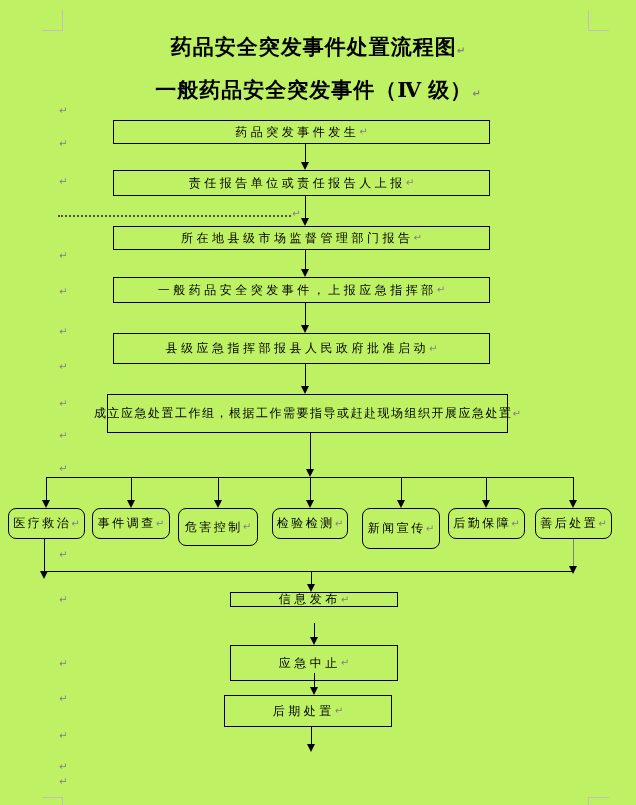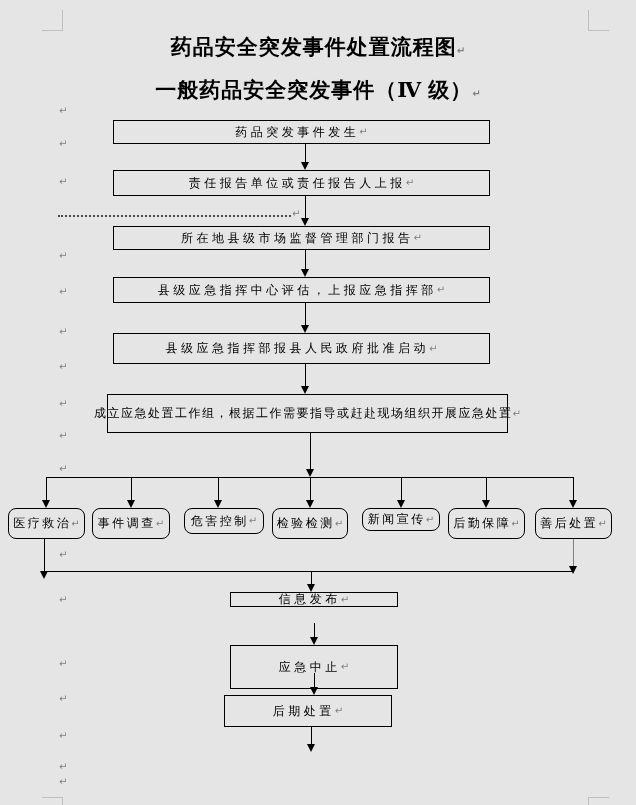--- a/index.html
+++ b/index.html
@@ -1,17 +1,17 @@
 <!DOCTYPE html>
 <html><head>
 <meta charset="utf-8">
 <style>
   html,body { margin:0; padding:0; background:#fff; }
   .page {
-    position:relative; width:636px; height:805px; background:#e5e5e5;
+    position:relative; width:636px; height:805px; background:#bef264;
     font-family:"Liberation Serif","DejaVu Serif",serif; color:#000;
     overflow:hidden;
   }
   .title {
     position:absolute; left:0; width:100%; text-align:center;
     font-weight:bold; font-size:21px; letter-spacing:1px; white-space:nowrap;
   }
   .fbox {
     position:absolute; border:1.5px solid #000; box-sizing:border-box;
     display:flex; align-items:center; justify-content:center;
@@ -59,21 +59,21 @@
     </div>
   <div class="fbox" style="left:113px;top:170px;width:377px;height:26px">
       <span>责任报告单位或责任报告人上报</span>
       <span class="pmark">↵</span>
     </div>
   <div class="fbox" style="left:113px;top:226px;width:377px;height:24px">
       <span>所在地县级市场监督管理部门报告</span>
       <span class="pmark">↵</span>
     </div>
   <div class="fbox" style="left:113px;top:277px;width:377px;height:26px">
-      <span>县级应急指挥中心评估，上报应急指挥部</span>
+      <span>一般药品安全突发事件，上报应急指挥部</span>
       <span class="pmark">↵</span>
     </div>
   <div class="fbox" style="left:113px;top:333px;width:377px;height:31px">
       <span>县级应急指挥部报县人民政府批准启动</span>
       <span class="pmark">↵</span>
     </div>
   <div class="fbox tight" style="left:107px;top:394px;width:401px;height:39px">
       <span>成立应急处置工作组，根据工作需要指导或赶赴现场组织开展应急处置</span>
       <span class="pmark">↵</span>
     </div>
@@ -111,29 +111,29 @@
   <div class="ah" style="left:569px;top:500px"></div>
 
   <div class="fbox small" style="left:8px;top:508px;width:77px;height:31px">
       <span>医疗救治</span>
       <span class="pmark">↵</span>
     </div>
   <div class="fbox small" style="left:92px;top:508px;width:78px;height:31px">
       <span>事件调查</span>
       <span class="pmark">↵</span>
     </div>
-  <div class="fbox small" style="left:184px;top:508px;width:80px;height:26px">
+  <div class="fbox small" style="left:178px;top:508px;width:80px;height:38px">
       <span>危害控制</span>
       <span class="pmark">↵</span>
     </div>
   <div class="fbox small" style="left:272px;top:508px;width:76px;height:31px">
       <span>检验检测</span>
       <span class="pmark">↵</span>
     </div>
-  <div class="fbox small" style="left:362px;top:508px;width:78px;height:23px">
+  <div class="fbox small" style="left:362px;top:508px;width:78px;height:41px">
       <span>新闻宣传</span>
       <span class="pmark">↵</span>
     </div>
   <div class="fbox small" style="left:448px;top:508px;width:77px;height:31px">
       <span>后勤保障</span>
       <span class="pmark">↵</span>
     </div>
   <div class="fbox small" style="left:535px;top:508px;width:77px;height:31px">
       <span>善后处置</span>
       <span class="pmark">↵</span>
@@ -144,21 +144,21 @@
   <div class="hl" style="left:44px;top:571px;width:529px"></div>
   <div class="vl gray" style="left:573px;top:539px;height:27px"></div>
   <div class="ah" style="left:569px;top:566px"></div>
   <div class="vl" style="left:311px;top:571px;height:13px"></div>
   <div class="ah" style="left:307px;top:584px"></div>
 
   <div class="fbox" style="left:230px;top:592px;width:168px;height:15px">
       <span>信息发布</span>
       <span class="pmark">↵</span>
     </div>
-  <div class="fbox" style="left:230px;top:645px;width:168px;height:44px">
+  <div class="fbox" style="left:230px;top:645px;width:168px;height:36px">
       <span>应急中止</span>
       <span class="pmark">↵</span>
     </div>
   <div class="fbox" style="left:224px;top:695px;width:168px;height:32px">
       <span>后期处置</span>
       <span class="pmark">↵</span>
     </div>
 
   <div class="vl" style="left:314px;top:623px;height:14px"></div>
   <div class="ah" style="left:310px;top:637px"></div>

